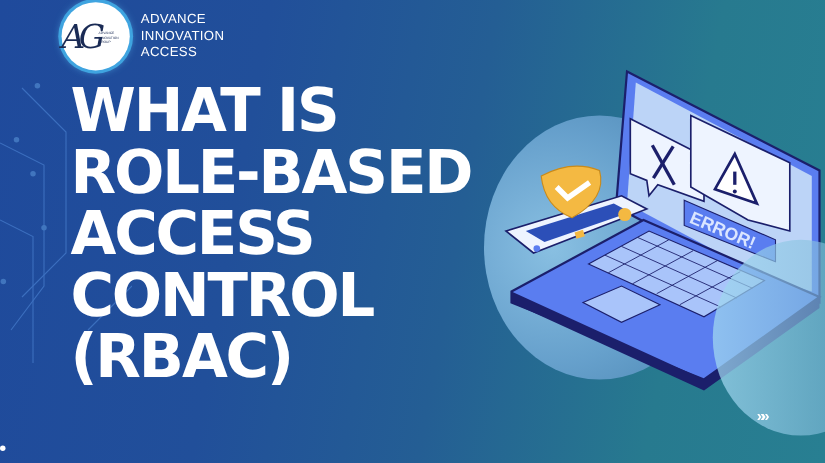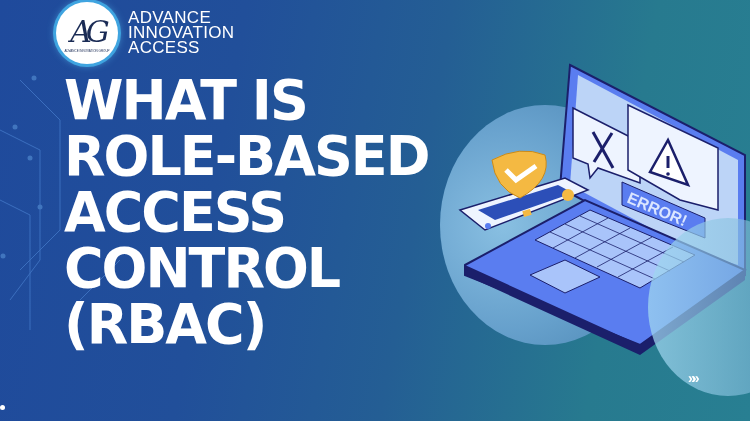--- a/index.html
+++ b/index.html
@@ -1,24 +1,24 @@
 <!DOCTYPE html>
 <html><head>
 <meta charset="utf-8">
 <style>
   html, body { margin: 0; padding: 0; }
   body { width: 750px; height: 421px; overflow: hidden; position: relative;
     background: linear-gradient(100deg, #1f4a9c 0%, #214f9a 30%, #245e94 55%, #277a8f 80%, #287f92 100%);
     font-family: "Liberation Sans", sans-serif; }
   .circuit { position: absolute; left: 0; top: 0; width: 120px; height: 421px; opacity: 0.35; }
   .logo { position: absolute; left: 56px; top: 2px; width: 62px; height: 62px; border-radius: 50%;
-    background: #fff; box-shadow: 0 0 0 3px #3fa4e0, 0 0 8px #5ec0f0; display: flex; align-items: center; justify-content: center; flex-direction: column; }
+    background: #fff; box-shadow: 0 0 0 3px #3fa4e0, 0 0 8px #5ec0f0; display: flex; align-items: center; justify-content: center; }
   .logo-mark { font-family: "DejaVu Serif", serif; font-size: 30px; color: #1a2b55; font-style: italic; letter-spacing: -6px; line-height: 1; margin-top: 4px; }
   .logo-sub { font-size: 3px; color: #1a2b55; margin-top: 2px; }
-  .brand { position: absolute; left: 128px; top: 10px; color: #fff; font-size: 17px; line-height: 15px; letter-spacing: 0.3px; }
+  .brand { position: absolute; left: 128px; top: 10px; color: #fff; font-size: 12px; line-height: 15px; letter-spacing: 0.3px; }
   .title { position: absolute; left: 64px; top: 72px; color: #fff; font-family: "DejaVu Sans", sans-serif; font-weight: bold;
     font-size: 55px; line-height: 56px; letter-spacing: -2px; transform: scaleX(0.98); transform-origin: left top; }
   .title div { white-space: nowrap; }
   .bubble1 { position: absolute; left: 440px; top: 105px; width: 210px; height: 240px; border-radius: 50%;
     background: radial-gradient(circle at 30% 50%, #8ec4e6 0%, #6aa3cf 55%, #4d86b4 100%); opacity: 0.95; }
   .bubble2 { position: absolute; left: 648px; top: 218px; width: 160px; height: 178px; border-radius: 50%;
     background: linear-gradient(90deg, rgba(160,215,240,0.75), rgba(110,170,205,0.55)); z-index: 5; }
   .laptop { position: absolute; left: 440px; top: 60px; width: 310px; height: 300px; z-index: 3; }
   .arrows { position: absolute; left: 688px; top: 370px; color: #fff; font-size: 14px; font-weight: bold; z-index: 6; letter-spacing: -4px; }
   .dot { position: absolute; left: 0; top: 405px; width: 5px; height: 5px; border-radius: 50%; background: #fff; }

